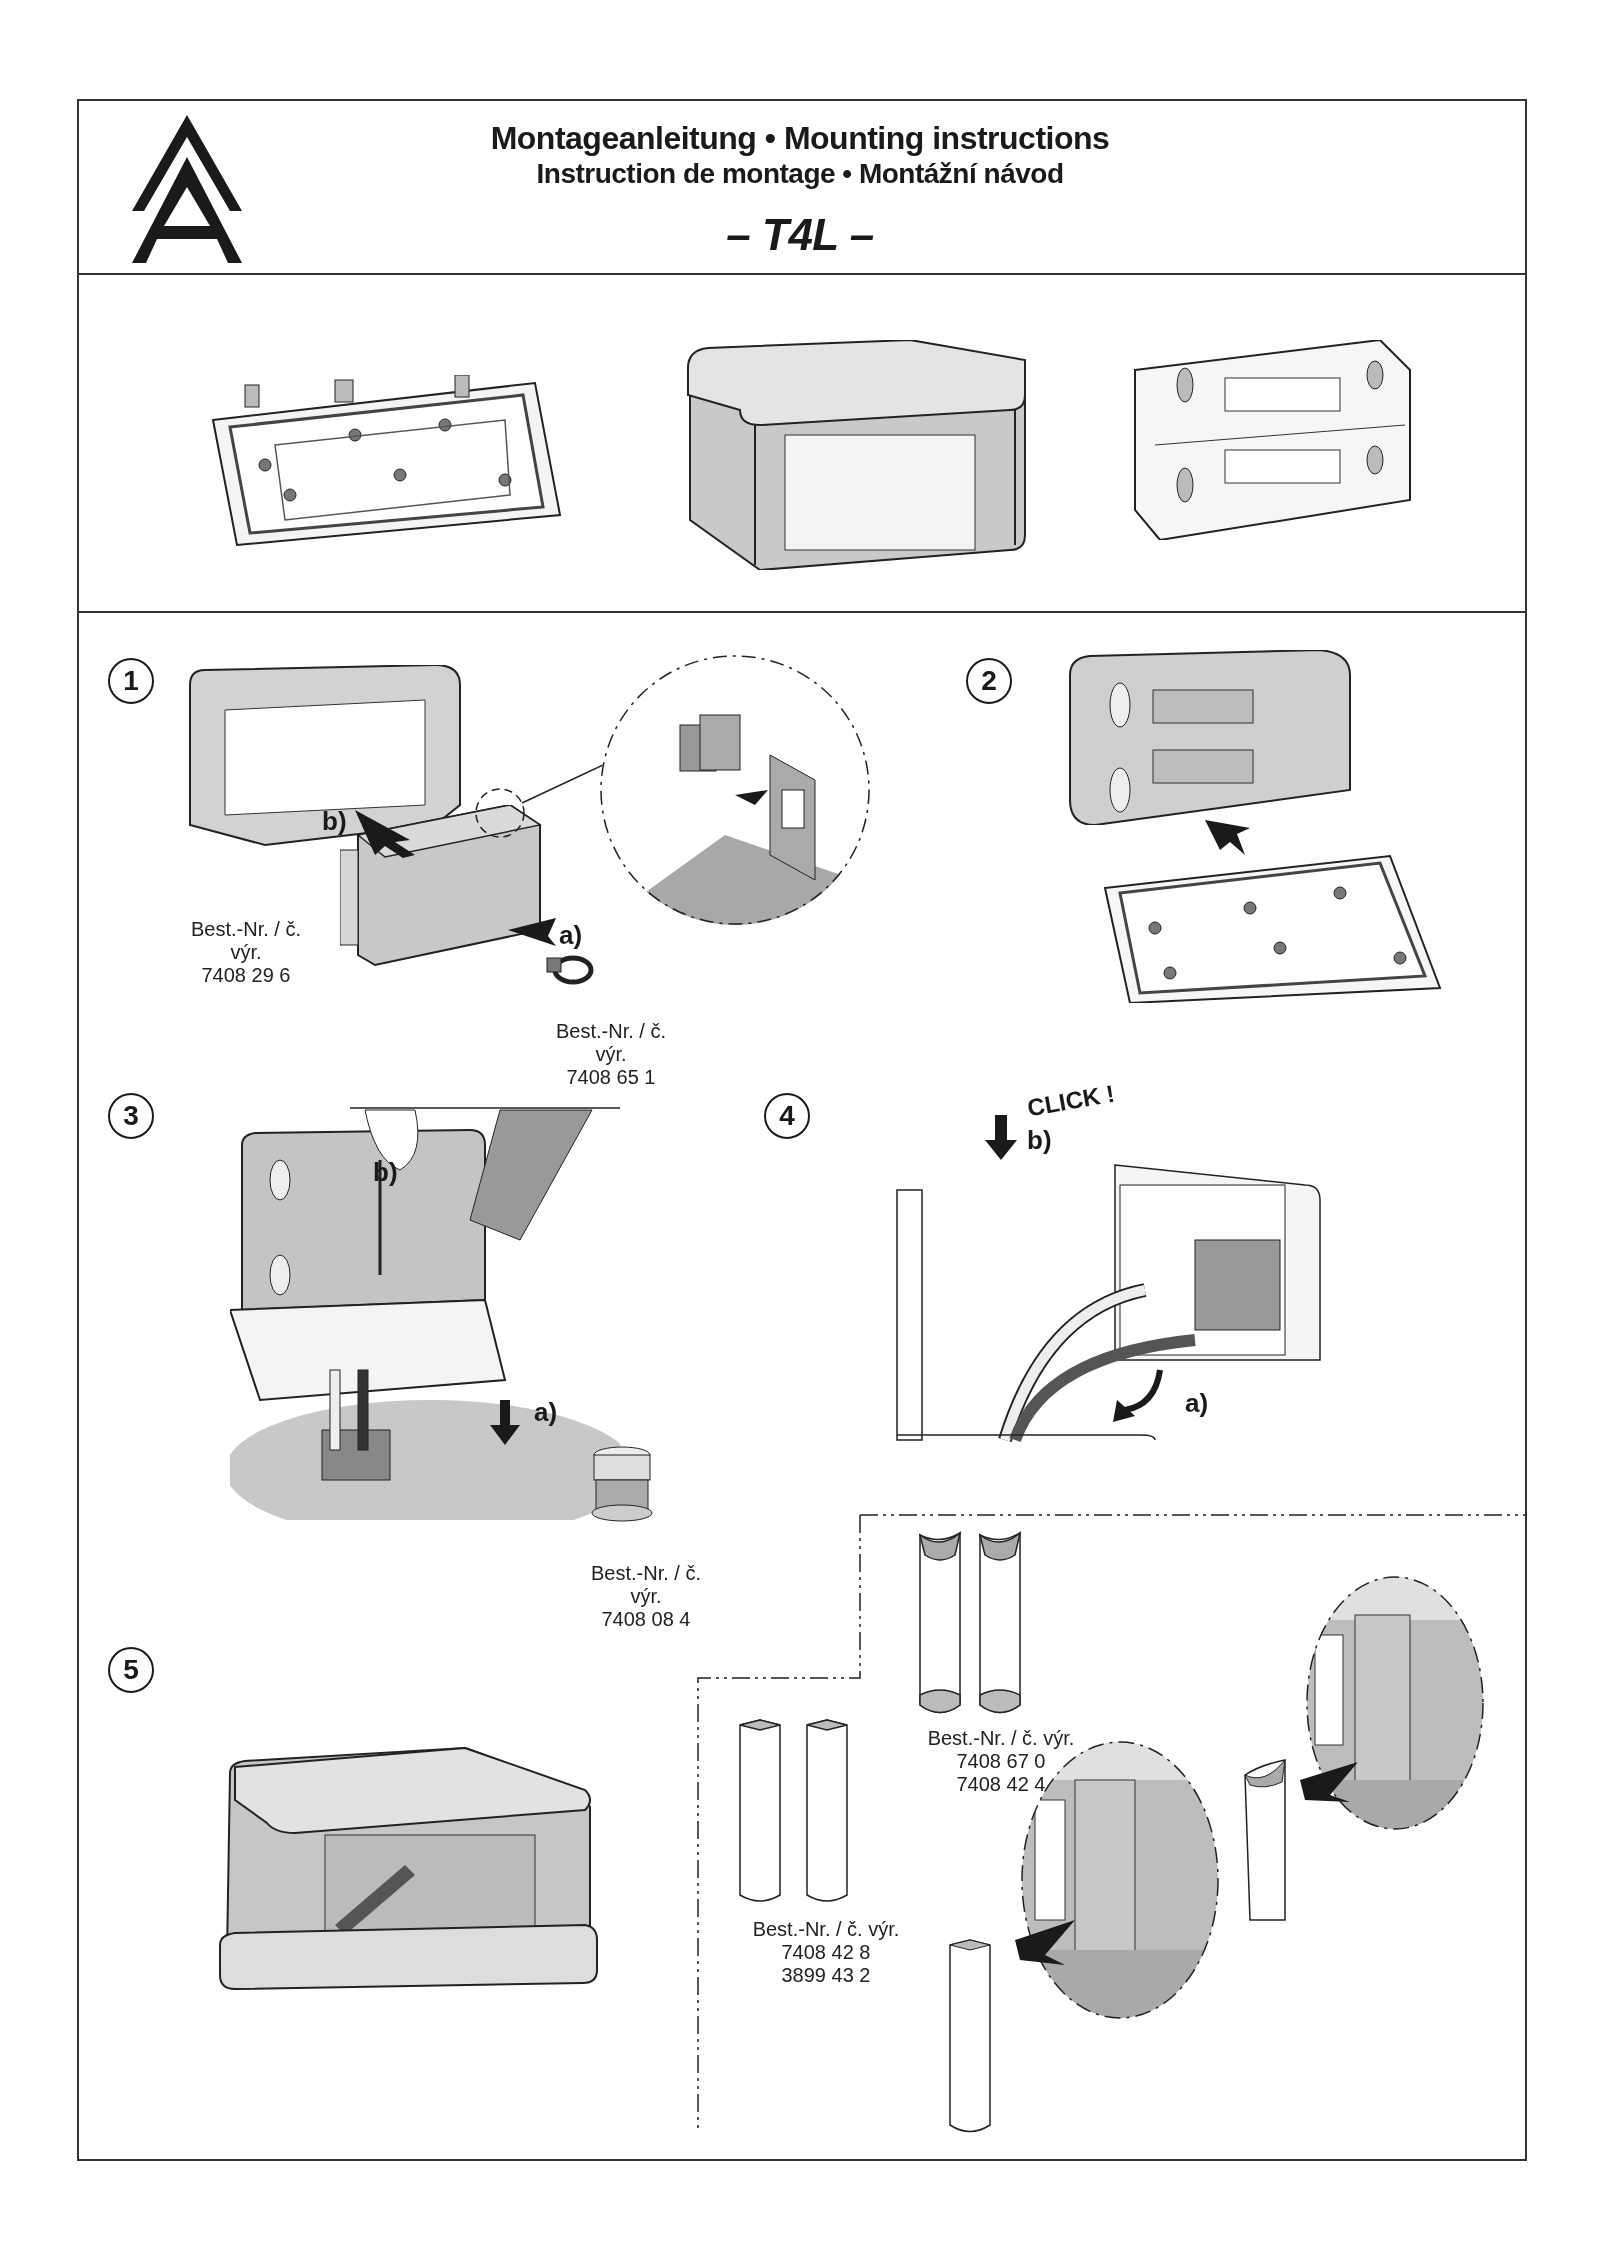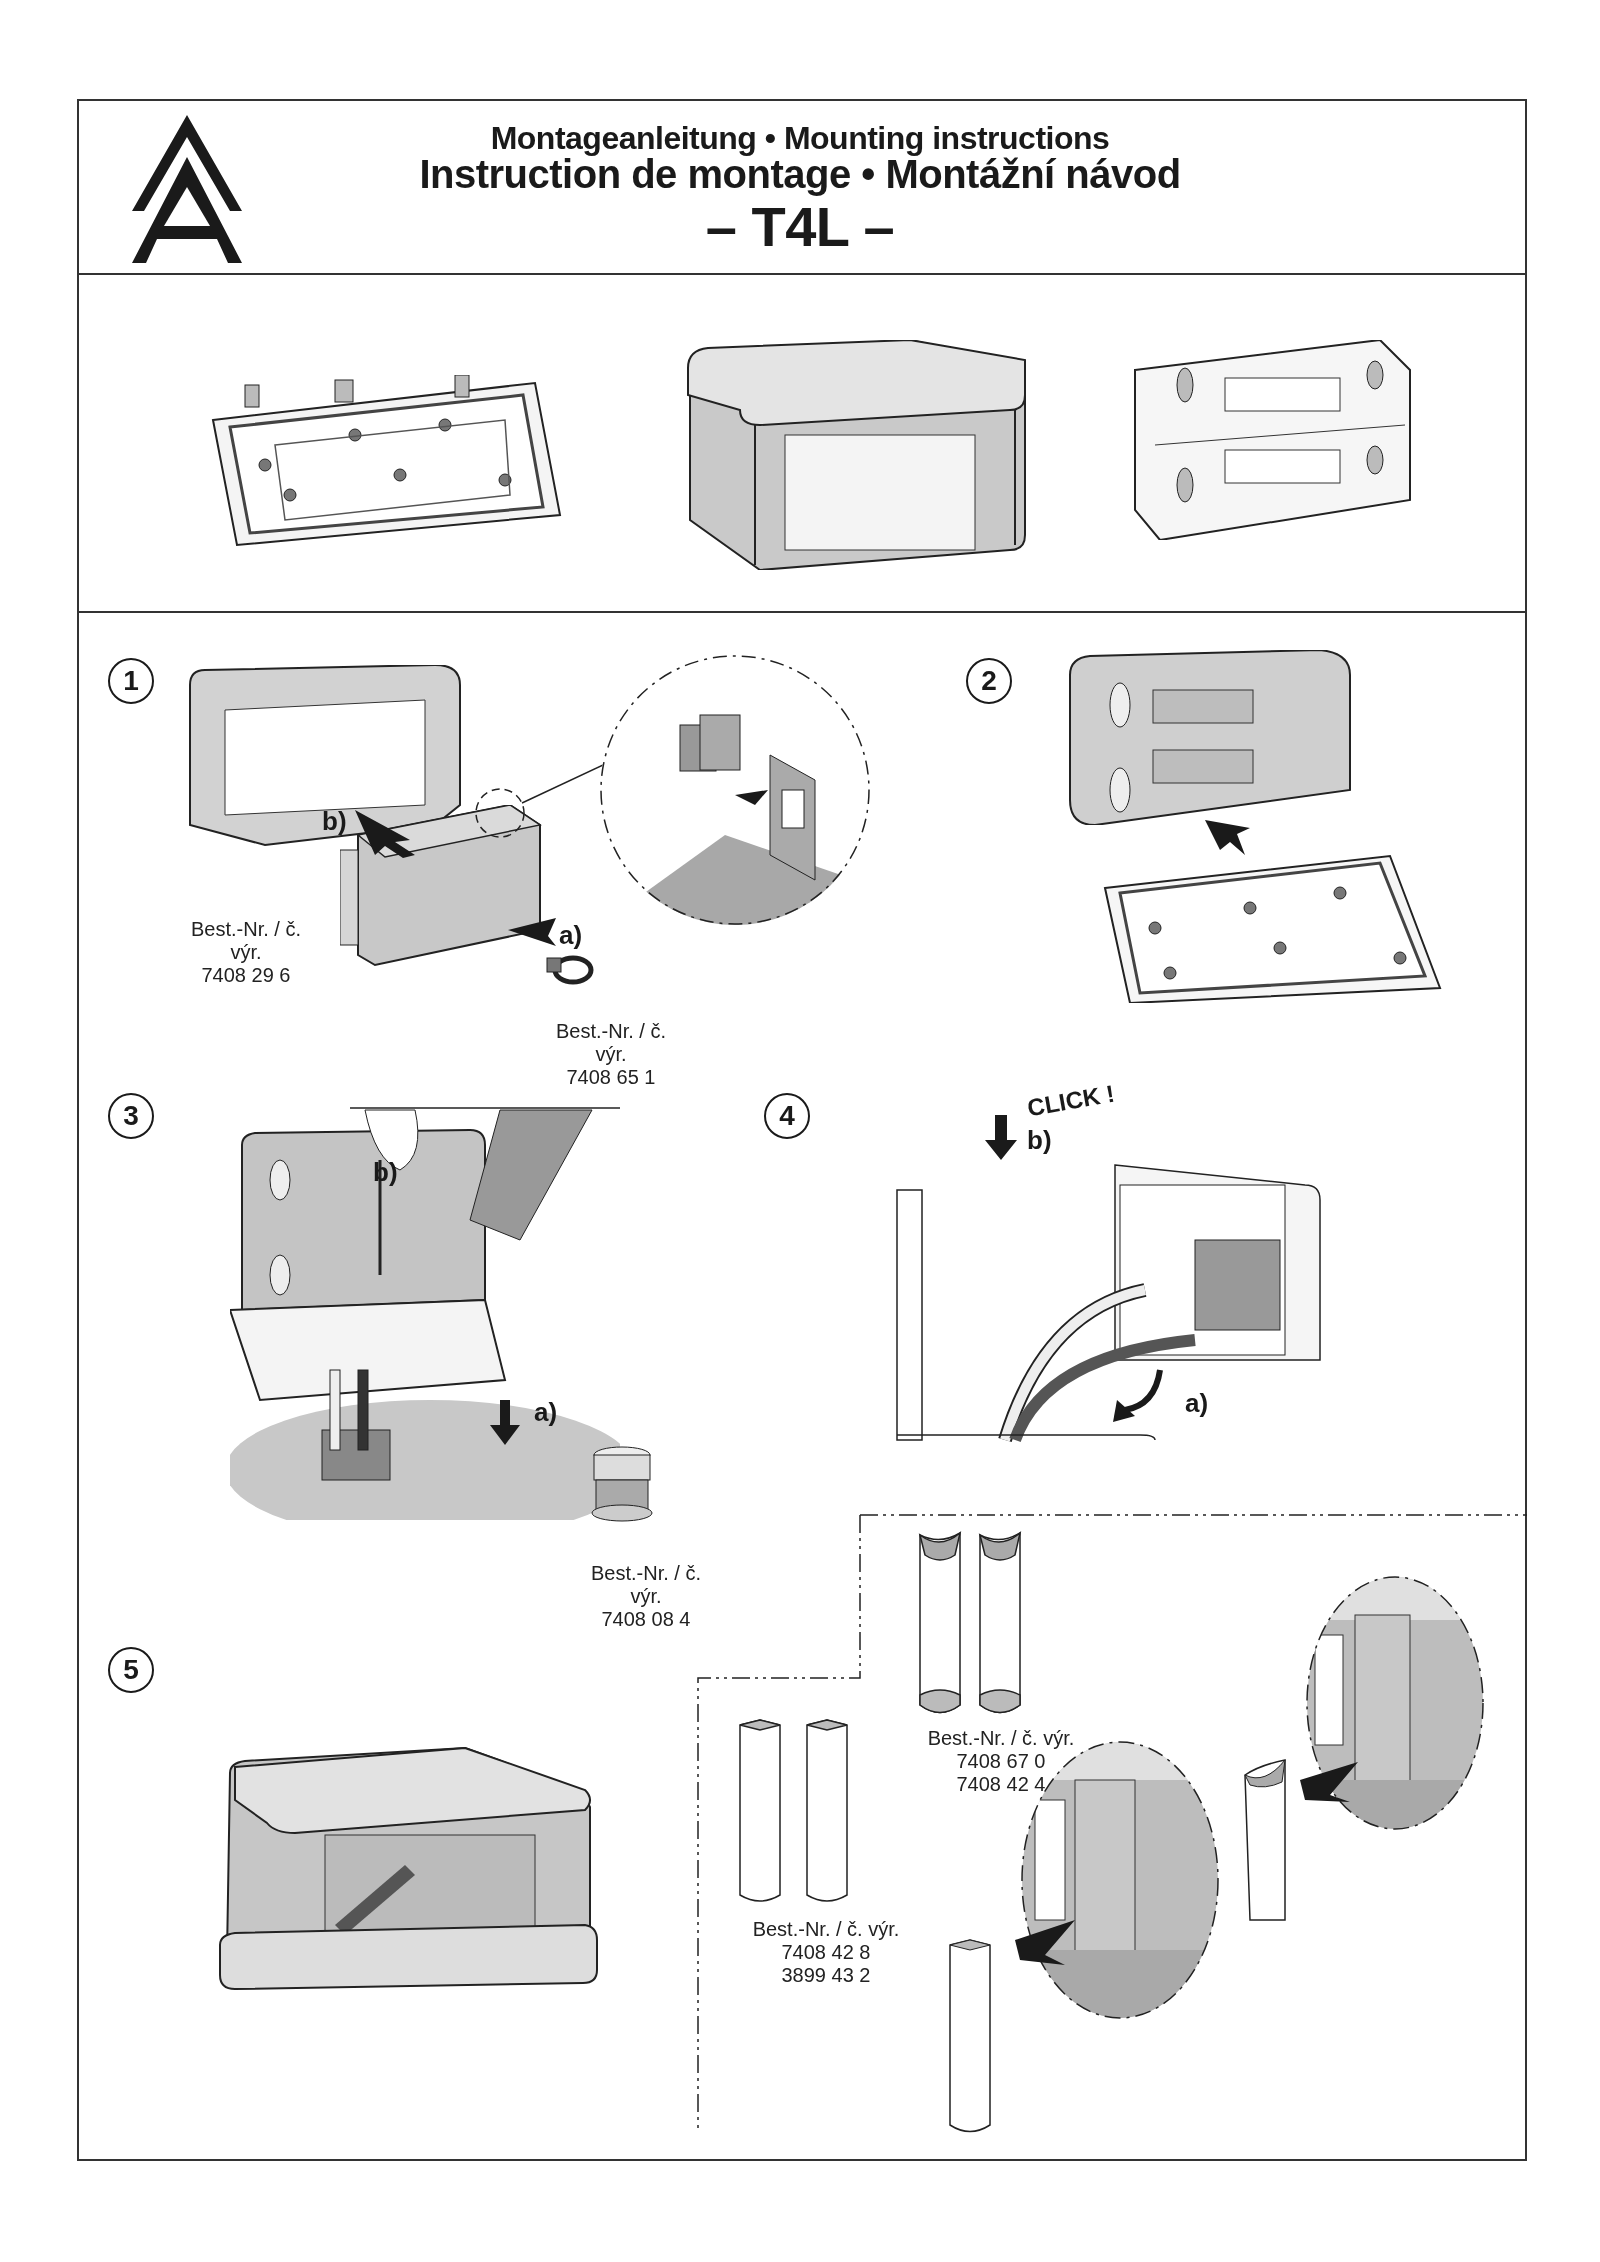--- a/index.html
+++ b/index.html
@@ -1,22 +1,22 @@
 <!DOCTYPE html>
 <html><head>
 <meta charset="utf-8">
 <style>
   html, body { margin: 0; padding: 0; background: #ffffff; }
   body { width: 1600px; height: 2262px; position: relative; font-family: "Liberation Sans", sans-serif; color: #1a1a1a; overflow: hidden; }
   .frame { position: absolute; left: 77px; top: 99px; width: 1450px; height: 2062px; border: 2px solid #333; box-sizing: border-box; }
   .hline { position: absolute; left: 77px; width: 1450px; height: 2px; background: #333; }
   .title { position: absolute; left: 300px; width: 1000px; text-align: center; font-weight: bold; color: #1a1a1a; letter-spacing: -0.5px; }
   .t1 { top: 120px; font-size: 32px; }
-  .t2 { top: 152px; font-size: 40px; }
-  .t3 { top: 194px; font-size: 56px; }
+  .t2 { top: 158px; font-size: 28px; }
+  .t3 { top: 210px; font-size: 44px; font-style: italic; }
   .logo { position: absolute; left: 130px; top: 115px; }
   .ill { position: absolute; }
   .step { position: absolute; width: 46px; height: 46px; border: 2.5px solid #1a1a1a; border-radius: 50%; box-sizing: border-box; text-align: center; line-height: 41px; font-size: 28px; font-weight: bold; background: #fff; }
   .lbl { position: absolute; font-size: 20px; text-align: center; line-height: 23px; color: #222; }
   .lbl span { display: block; margin-left: 32px; }
   .tag { position: absolute; font-size: 26px; font-weight: bold; }
   .click { position: absolute; font-size: 24px; font-weight: bold; transform: rotate(-10deg); }
 </style>
 </head>
 <body>

